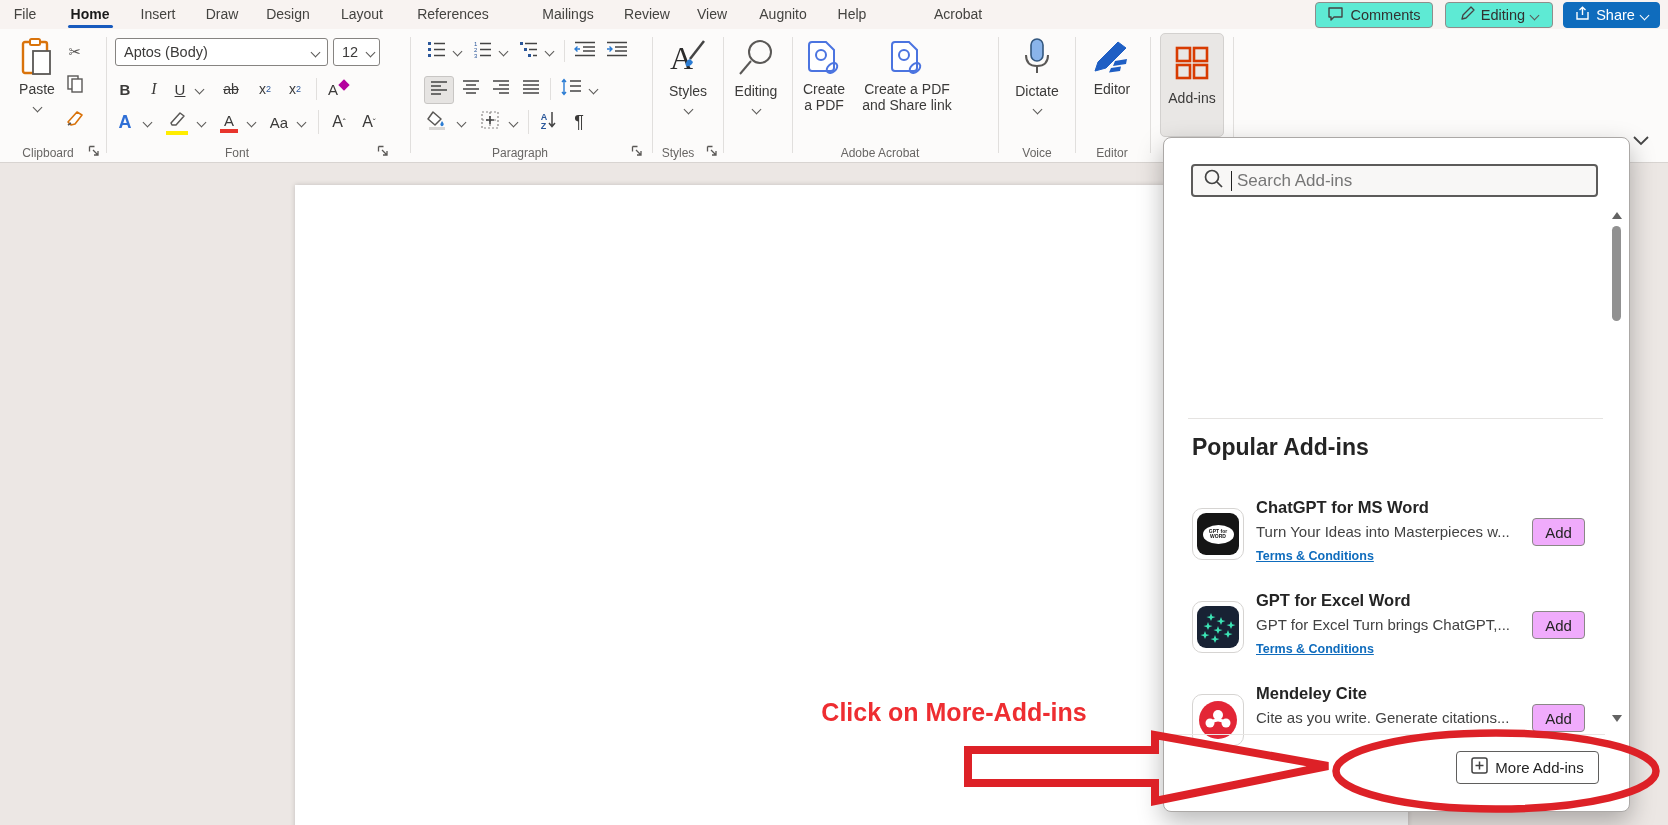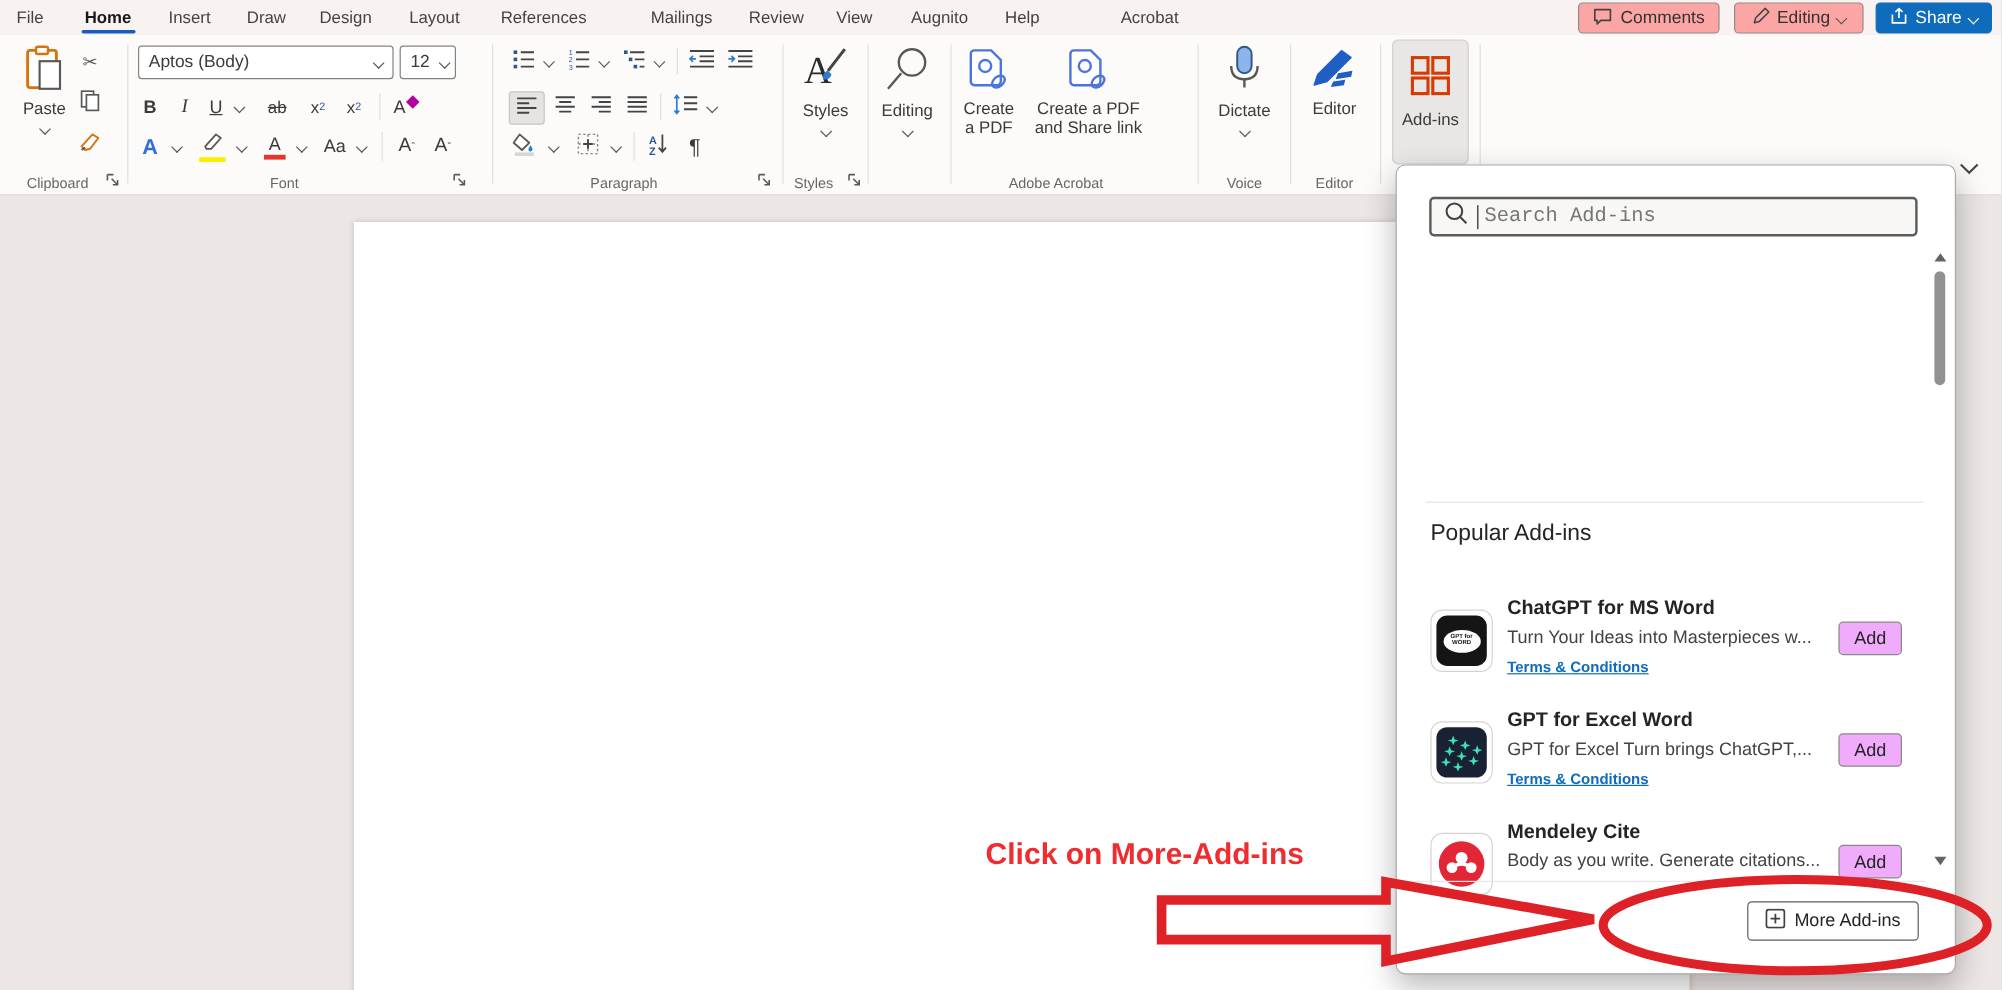--- a/index.html
+++ b/index.html
@@ -5,41 +5,41 @@
   html,body{margin:0;padding:0;background:#d8d4d2;}
   #app{position:relative;width:1668px;height:825px;overflow:hidden;
        font-family:"Liberation Sans","DejaVu Sans",sans-serif;background:#ece7e4;}
   .abs{position:absolute;}
   
   #menubar{position:absolute;left:0;top:0;width:1668px;height:29px;background:#f8f3f1;}
   .menu-item{position:absolute;top:0;height:28px;line-height:28px;transform:translateX(-50%);
              font-size:14px;color:#444340;padding:0 2px;cursor:default;white-space:nowrap;}
   .menu-item.active{color:#1a1a1a;font-weight:700;}
   .menu-underline{position:absolute;height:3px;border-radius:2px;background:#185abd;top:25px;}
-  .tr-btn{position:absolute;top:2px;height:26px;border:1px solid #8f8d8b;border-radius:4px;background:#fca5a5;
+  .tr-btn{position:absolute;top:2px;height:26px;border:1px solid #8f8d8b;border-radius:4px;background:#5eead4;
           display:flex;align-items:center;justify-content:center;gap:6px;font-size:14.5px;color:#323130;box-sizing:border-box;}
   
   #ribbon{position:absolute;left:0;top:29px;width:1668px;height:134px;background:#fcfbfa;border-bottom:1px solid #d8d4d1;box-sizing:border-box;}
   .sep-v{position:absolute;width:1px;background:#e1dfdd;top:8px;height:116px;}
   .glbl{position:absolute;top:117px;height:14px;font-size:12px;color:#686664;text-align:center;white-space:nowrap;}
   .rlbl{font-size:14px;color:#3b3a39;text-align:center;white-space:nowrap;}
   .rbtn{position:absolute;display:flex;align-items:center;justify-content:center;border-radius:3px;color:#3b3a39;}
   .chv{display:inline-block;width:6px;height:6px;border-right:1.4px solid #5a5856;border-bottom:1.4px solid #5a5856;transform:rotate(45deg);}
   .combo{position:absolute;border:1px solid #868481;border-radius:3px;background:#fff;box-sizing:border-box;
          display:flex;align-items:center;font-size:14.5px;color:#3b3a39;}
   .selbtn{background:#e6e4e2;border:1px solid #c8c6c4;}
   sub,sup{color:#2b579a;font-size:9px;}
   
   #page{position:absolute;left:295px;top:185px;width:1113px;height:660px;background:#fff;
         box-shadow:0 0 5px rgba(0,0,0,.18);}
   
   #panel{position:absolute;left:1163px;top:137px;width:467px;height:675px;background:#fff;
          border:1px solid #aba8a6;border-radius:8px;box-shadow:0 10px 26px rgba(0,0,0,.28);box-sizing:border-box;z-index:5;}
   #searchbox{position:absolute;left:27px;top:26px;width:407px;height:33px;border:2px solid #5c5b5a;border-radius:4px;
-             background:#f8f7f6;box-sizing:border-box;display:flex;align-items:center;font-family:Liberation Mono, monospace;}
+             background:#f8f7f6;box-sizing:border-box;display:flex;align-items:center;}
   #search-placeholder{font-size:17px;color:#767676;}
   .caret{width:1px;height:20px;background:#222;margin:0 5px 0 6px;}
   .entry-title{position:absolute;left:92px;font-size:16.5px;font-weight:700;color:#242424;white-space:nowrap;}
   .entry-desc{position:absolute;left:92px;font-size:15px;color:#424242;white-space:nowrap;}
   .entry-link{position:absolute;left:92px;font-size:12.5px;color:#0f6cbd;text-decoration:underline;font-weight:600;white-space:nowrap;}
   .icon-box{position:absolute;left:28px;width:52px;height:52px;border:1px solid #d6d4d2;border-radius:10px;background:#fff;
             display:flex;align-items:center;justify-content:center;box-sizing:border-box;}
   .add-btn{position:absolute;left:368px;width:53px;height:28px;border:1px solid #8a8886;border-radius:4px;background:#f0abfc;
            font-size:15px;color:#242424;display:flex;align-items:center;justify-content:center;box-sizing:border-box;}
   
@@ -409,21 +409,21 @@
       <svg width="14" height="12" viewBox="0 0 14 12">
           <path d="M7 2L12 9H2z" fill="#636363"></path>
         </svg></span>
     <div class="abs" style="left:448px;top:88px;width:9px;height:95px;background:#919191;border-radius:5px"></div>
     <span class="abs" style="left:446px;top:572px">
       <svg width="14" height="12" viewBox="0 0 14 12">
           <path d="M7 10L2 3h10z" fill="#636363"></path>
         </svg></span>
 
     <div class="abs" style="left:24px;top:280px;width:415px;height:1px;background:#e5e3e1"></div>
-    <div class="abs" style="left:28px;top:296px;font-size:19px;font-weight:400;color:#242424">Popular Add-ins</div>
+    <div class="abs" style="left:28px;top:296px;font-size:23px;font-weight:700;color:#242424">Popular Add-ins</div>
 
     <div class="icon-box" style="top:370px">
       <div style="width:42px;height:42px;background:#151515;border-radius:9px;display:flex;align-items:center;justify-content:center">
         <div style="width:31px;height:19px;background:#fff;border-radius:50%;display:flex;align-items:center;justify-content:center;font-size:5px;font-weight:700;color:#111;text-align:center;line-height:5px">GPT for WORD</div>
       </div>
     </div>
     <div class="entry-title" style="top:360px">ChatGPT for MS Word</div>
     <div class="entry-desc" style="top:385px">Turn Your Ideas into Masterpieces w...</div>
     <a class="entry-link" style="top:411px">Terms &amp; Conditions</a>
     <div class="add-btn" style="top:380px">
@@ -456,21 +456,21 @@
     <div class="icon-box" style="top:556px">
       <svg width="42" height="42" viewBox="0 0 42 42">
         <circle cx="21" cy="21" r="19" fill="#e32636"></circle>
         <circle cx="21" cy="16" r="5" fill="#fff"></circle>
         <circle cx="13" cy="24" r="4.5" fill="#fff"></circle>
         <circle cx="29" cy="24" r="4.5" fill="#fff"></circle>
         <path d="M13 24q8-6 16 0" stroke="#fff" stroke-width="3" fill="none"></path>
       </svg>
     </div>
     <div class="entry-title" style="top:546px">Mendeley Cite</div>
-    <div class="entry-desc" style="top:571px">Body as you write. Generate citations...</div>
+    <div class="entry-desc" style="top:571px">Cite as you write. Generate citations...</div>
     <div class="add-btn" style="top:566px">
         <span>Add</span>
       </div>
 
     <div class="abs" style="left:1px;top:596px;width:440px;height:1px;background:#e8e6e4"></div>
 
     <div class="abs" style="left:292px;top:613px;width:143px;height:33px;border:1px solid #5f5e5d;border-radius:4px;background:#fff;box-sizing:border-box;display:flex;align-items:center;justify-content:center;gap:7px">
       <span>
         <svg width="17" height="17" viewBox="0 0 17 17">
             <rect x="1" y="1" width="15" height="15" rx="2" fill="none" stroke="#424242" stroke-width="1.5"></rect>

